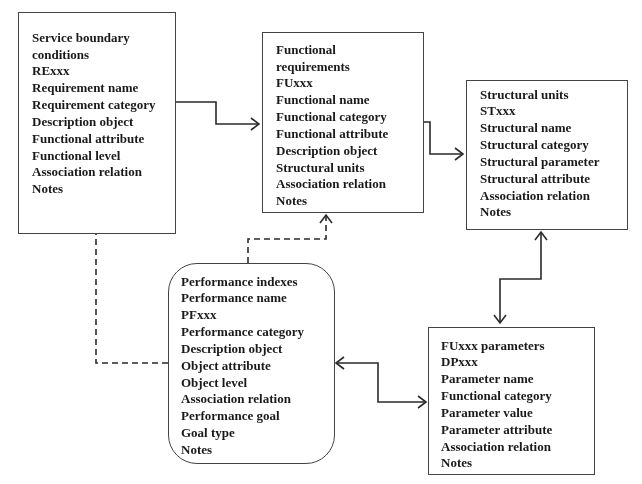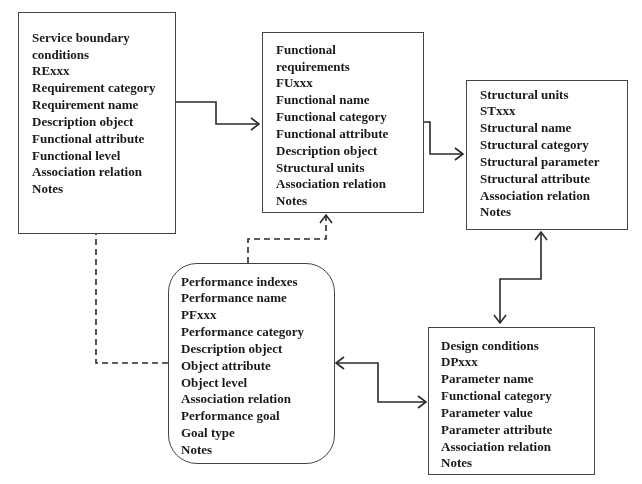--- a/index.html
+++ b/index.html
@@ -41,22 +41,22 @@
   <path d="M320,223 L326,215 L332,223"></path>
 
   <path class="dashed" d="M168,363 L96,363 L96,196"></path>
   <path d="M90,203 L96,195 L102,203"></path>
 </svg>
 
 <div class="box" id="box-service">
   <div class="title">Service boundary</div>
   <div class="title">conditions</div>
   <div class="field">RExxx</div>
+  <div class="field">Requirement name</div>
   <div class="field">Requirement category</div>
-  <div class="field">Requirement name</div>
   <div class="field">Description object</div>
   <div class="field">Functional attribute</div>
   <div class="field">Functional level</div>
   <div class="field">Association relation</div>
   <div class="field">Notes</div>
 </div>
 
 <div class="box" id="box-functional">
   <div class="title">Functional</div>
   <div class="title">requirements</div>
@@ -89,21 +89,21 @@
   <div class="field">Description object</div>
   <div class="field">Object attribute</div>
   <div class="field">Object level</div>
   <div class="field">Association relation</div>
   <div class="field">Performance goal</div>
   <div class="field">Goal type</div>
   <div class="field">Notes</div>
 </div>
 
 <div class="box" id="box-design">
-  <div class="title">Design conditions</div>
+  <div class="title">FUxxx parameters</div>
   <div class="field">DPxxx</div>
   <div class="field">Parameter name</div>
   <div class="field">Functional category</div>
   <div class="field">Parameter value</div>
   <div class="field">Parameter attribute</div>
   <div class="field">Association relation</div>
   <div class="field">Notes</div>
 </div>
 
 </body></html>

